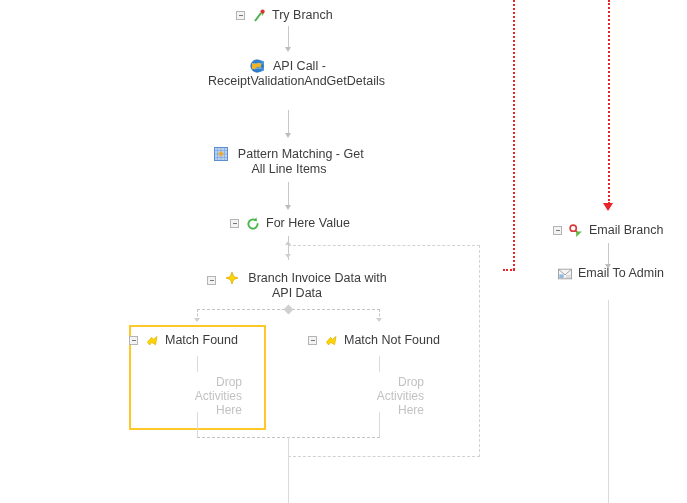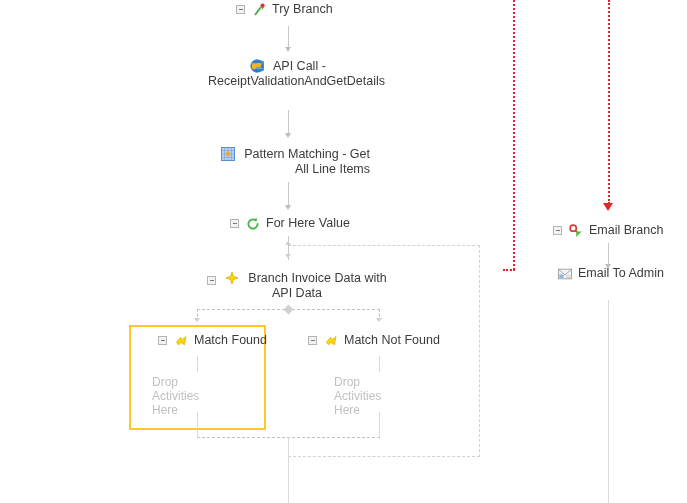--- a/index.html
+++ b/index.html
@@ -155,33 +155,33 @@
 
   
   .selbox {
     position: absolute;
     border: 2px solid #fdc828;
     background: transparent;
     box-sizing: border-box;
   }
   .drophint {
     position: absolute;
-    text-align: left;
+    text-align: right;
     color: #c2c2c2;
     font-size: 12px;
     line-height: 14px;
     width: 90px;
   }
 </style>
 </head>
 <body>
 
 <div id="canvas">
 
-  <div class="node" style="left:236px; top:2px;">
+  <div class="node" style="left:236px; top:8px;">
     <span class="expander"></span>
     <span class="ico">
       <svg width="14" height="14" viewBox="0 0 14 14">
         <path d="M3 12 L9 4" stroke="#4caf50" stroke-width="2" fill="none"></path>
         <path d="M8.5 2.5 L12 3.5 L10.5 7 Z" fill="#6dbf4b"></path>
         <circle cx="10.6" cy="2.6" r="2.1" fill="#e03030"></circle>
       </svg>
     </span>
     <span class="lbl">Try Branch</span>
   </div>
@@ -198,21 +198,21 @@
         <path d="M2 4 q4 3 6 1 q2-2 5 1 l-1 4 q-4-2-6 1 q-2 2-4-1 z" fill="#f0b323"></path>
         <circle cx="8" cy="8" r="7" fill="none" stroke="#1e69b0" stroke-width="1"></circle>
       </svg>
     </span>
     <span class="lbl">API Call - ReceiptValidationAndGetDetails</span>
   </div>
 
   <div class="vline" style="left:288px; top:110px; height:26px;"></div>
   <div class="arrowdown" style="left:284.5px; top:133px;"></div>
 
-  <div class="node wrap" style="left:208px; top:146px; width:162px;text-align:right;">
+  <div class="node wrap" style="left:208px; top:146px; width:162px;">
     <span class="ico">
       <svg width="14" height="14" viewBox="0 0 14 14">
         <rect x="0.5" y="0.5" width="13" height="13" fill="#b9d2f2" stroke="#5b8fd0" stroke-width="1"></rect>
         <path d="M3.5 1 v12 M7 1 v12 M10.5 1 v12 M1 3.5 h12 M1 7 h12 M1 10.5 h12" stroke="#7fa8dd" stroke-width="0.7"></path>
         <path d="M7 3.6 l0.9 2 2 0.4 -1.5 1.4 0.4 2.1 -1.8-1 -1.8 1 0.4-2.1 -1.5-1.4 2-0.4z" fill="#f2a71c"></path>
       </svg>
     </span>
     <span class="lbl">Pattern Matching - Get All Line Items</span>
   </div>
 
@@ -250,21 +250,21 @@
 
   <div class="hdash-dark" style="left:197px; top:309px; width:183px;"></div>
   <div class="diamond" style="left:285px; top:306px;"></div>
   <div class="vdash-dark" style="left:197px; top:309px; height:12px;"></div>
   <div class="vdash-dark" style="left:379px; top:309px; height:12px;"></div>
   <div class="tick-down" style="left:194px; top:318px;"></div>
   <div class="tick-down" style="left:376px; top:318px;"></div>
 
   <div class="selbox" style="left:129px; top:325px; width:137px; height:105px;"></div>
 
-  <div class="node" style="left:158px; top:333px;">
+  <div class="node" style="left:129px; top:333px;">
     <span class="expander"></span>
     <span class="ico">
       <svg width="14" height="14" viewBox="0 0 14 14">
         <path d="M2.4 8.2 L6.6 3.2 L8.4 5.4 L12 2.4 L10.6 10.8 L6.8 8.4 L4.6 11 Z" fill="#ffd400" stroke="#d6a800" stroke-width="0.6"></path>
       </svg>
     </span>
     <span class="lbl">Match Found</span>
   </div>
 
   <div class="vline" style="left:197px; top:356px; height:16px; background:#dadada;"></div>

